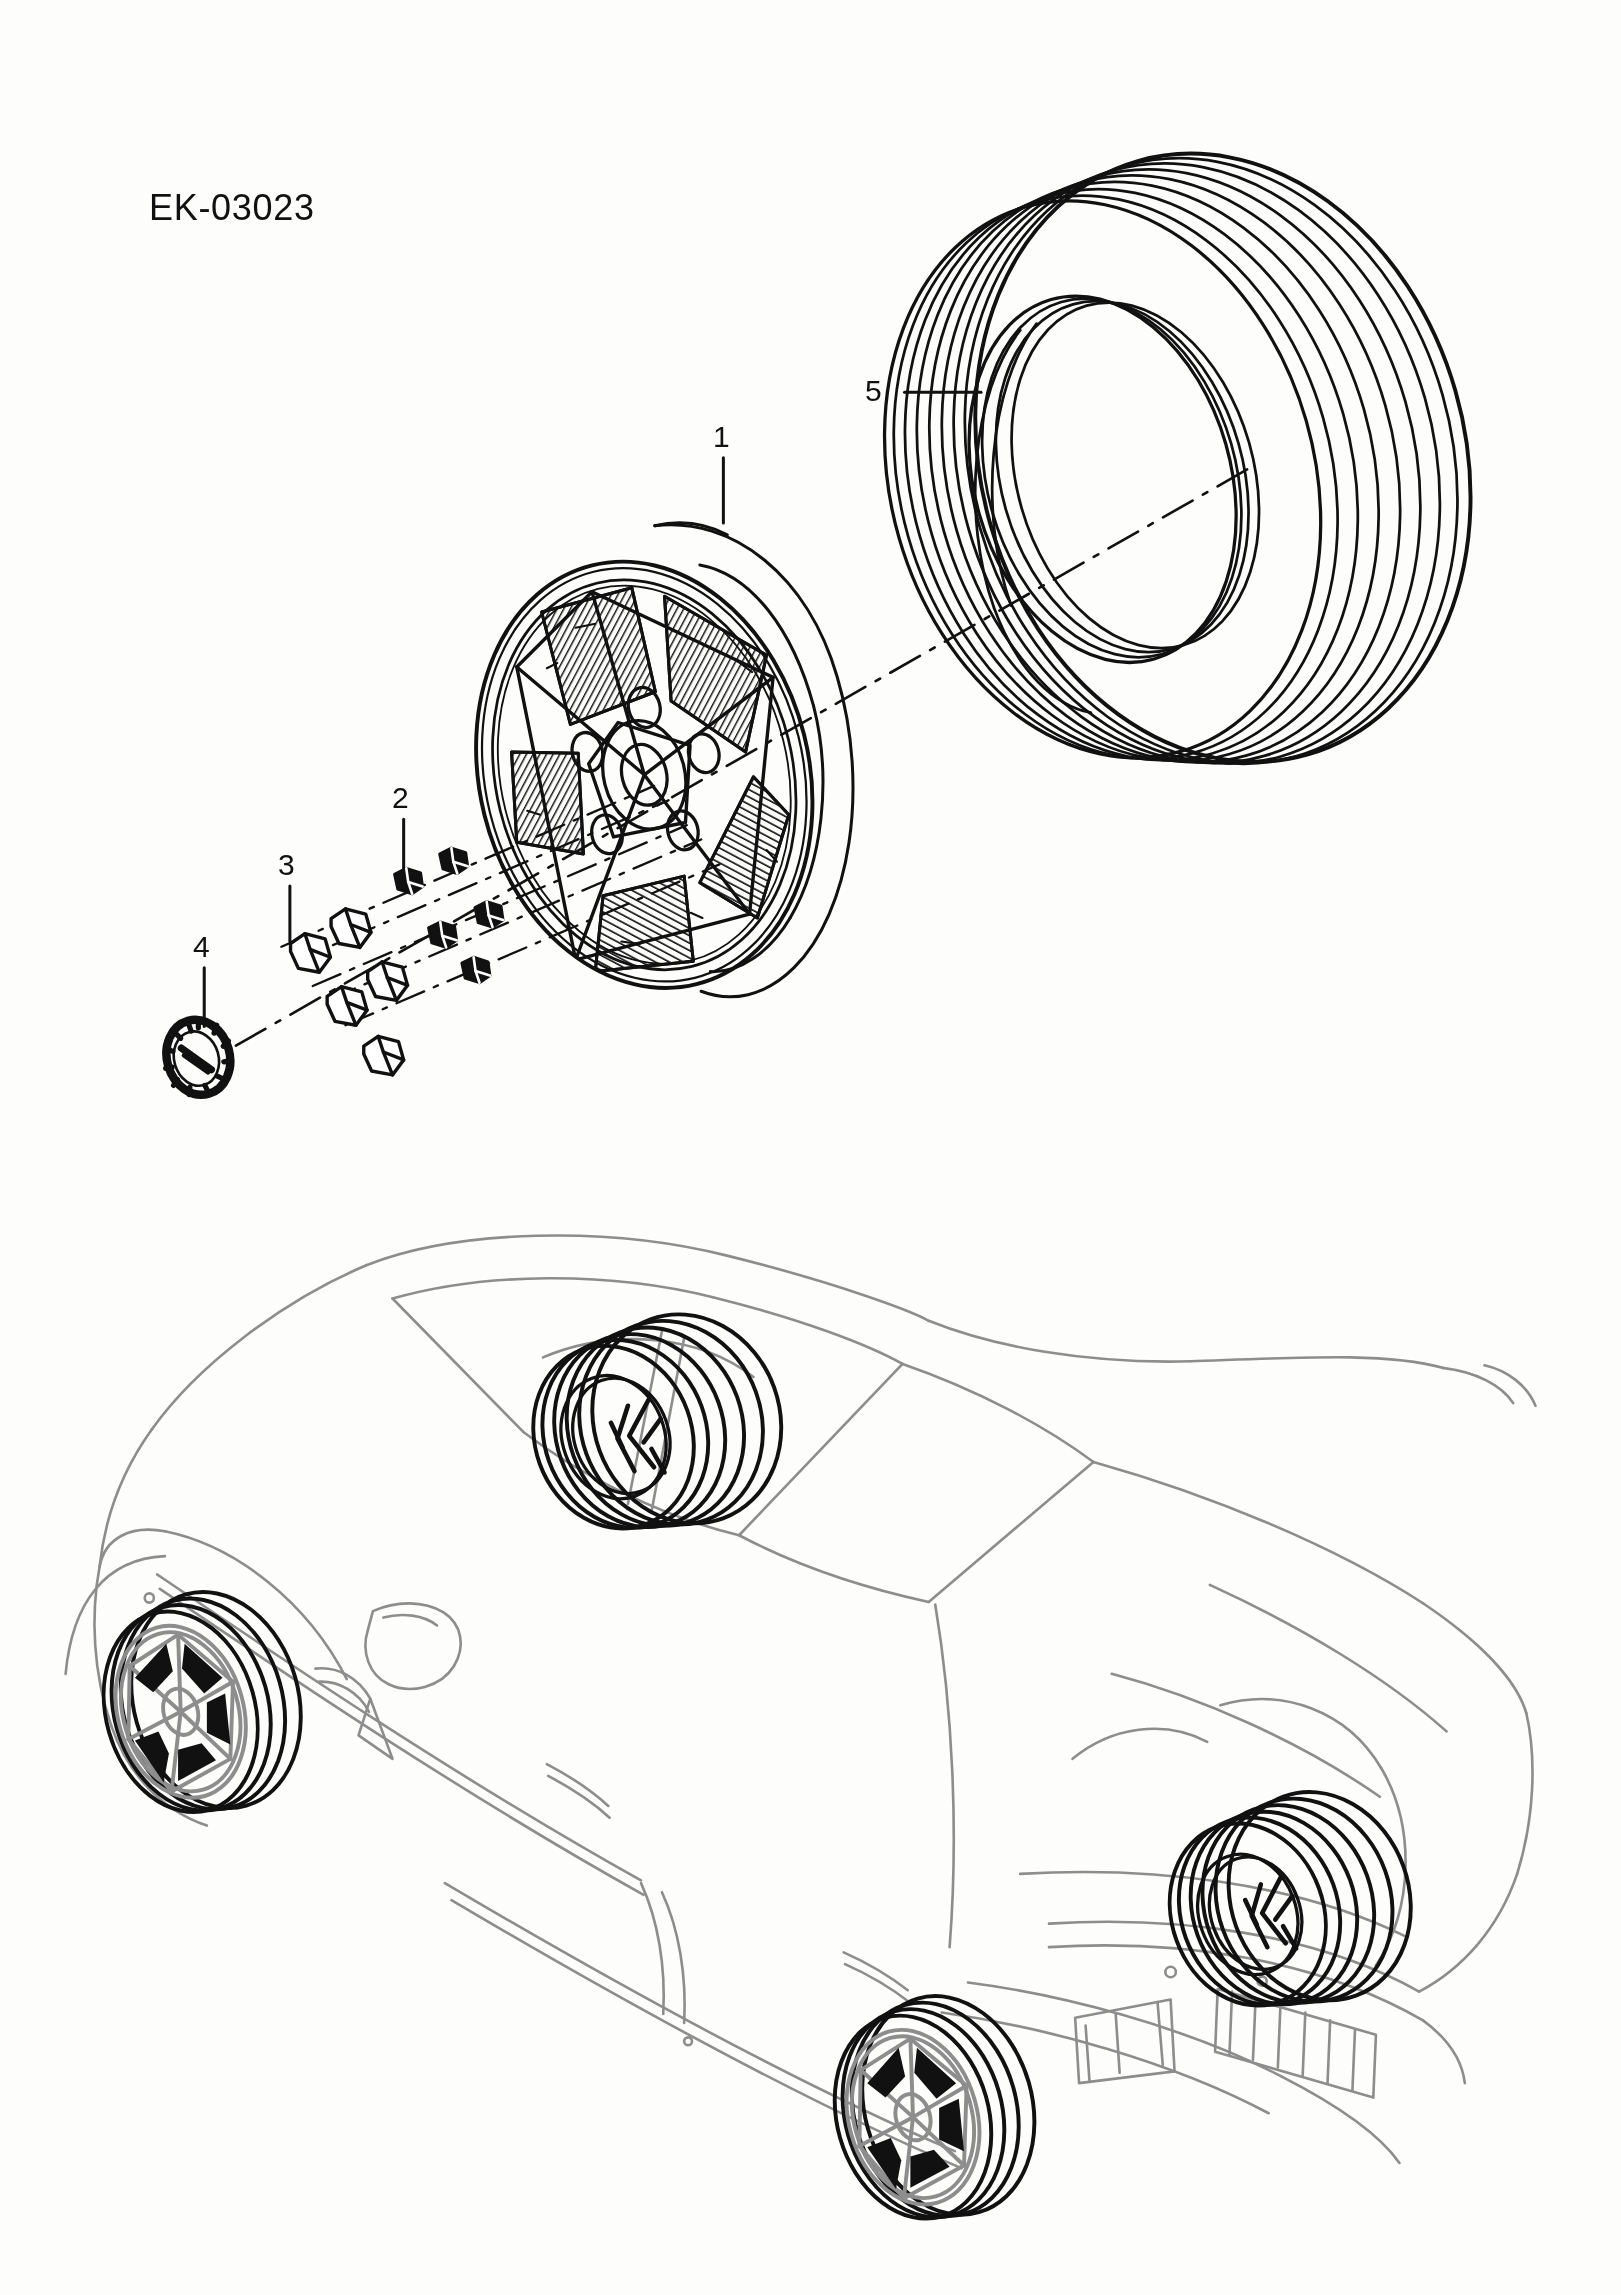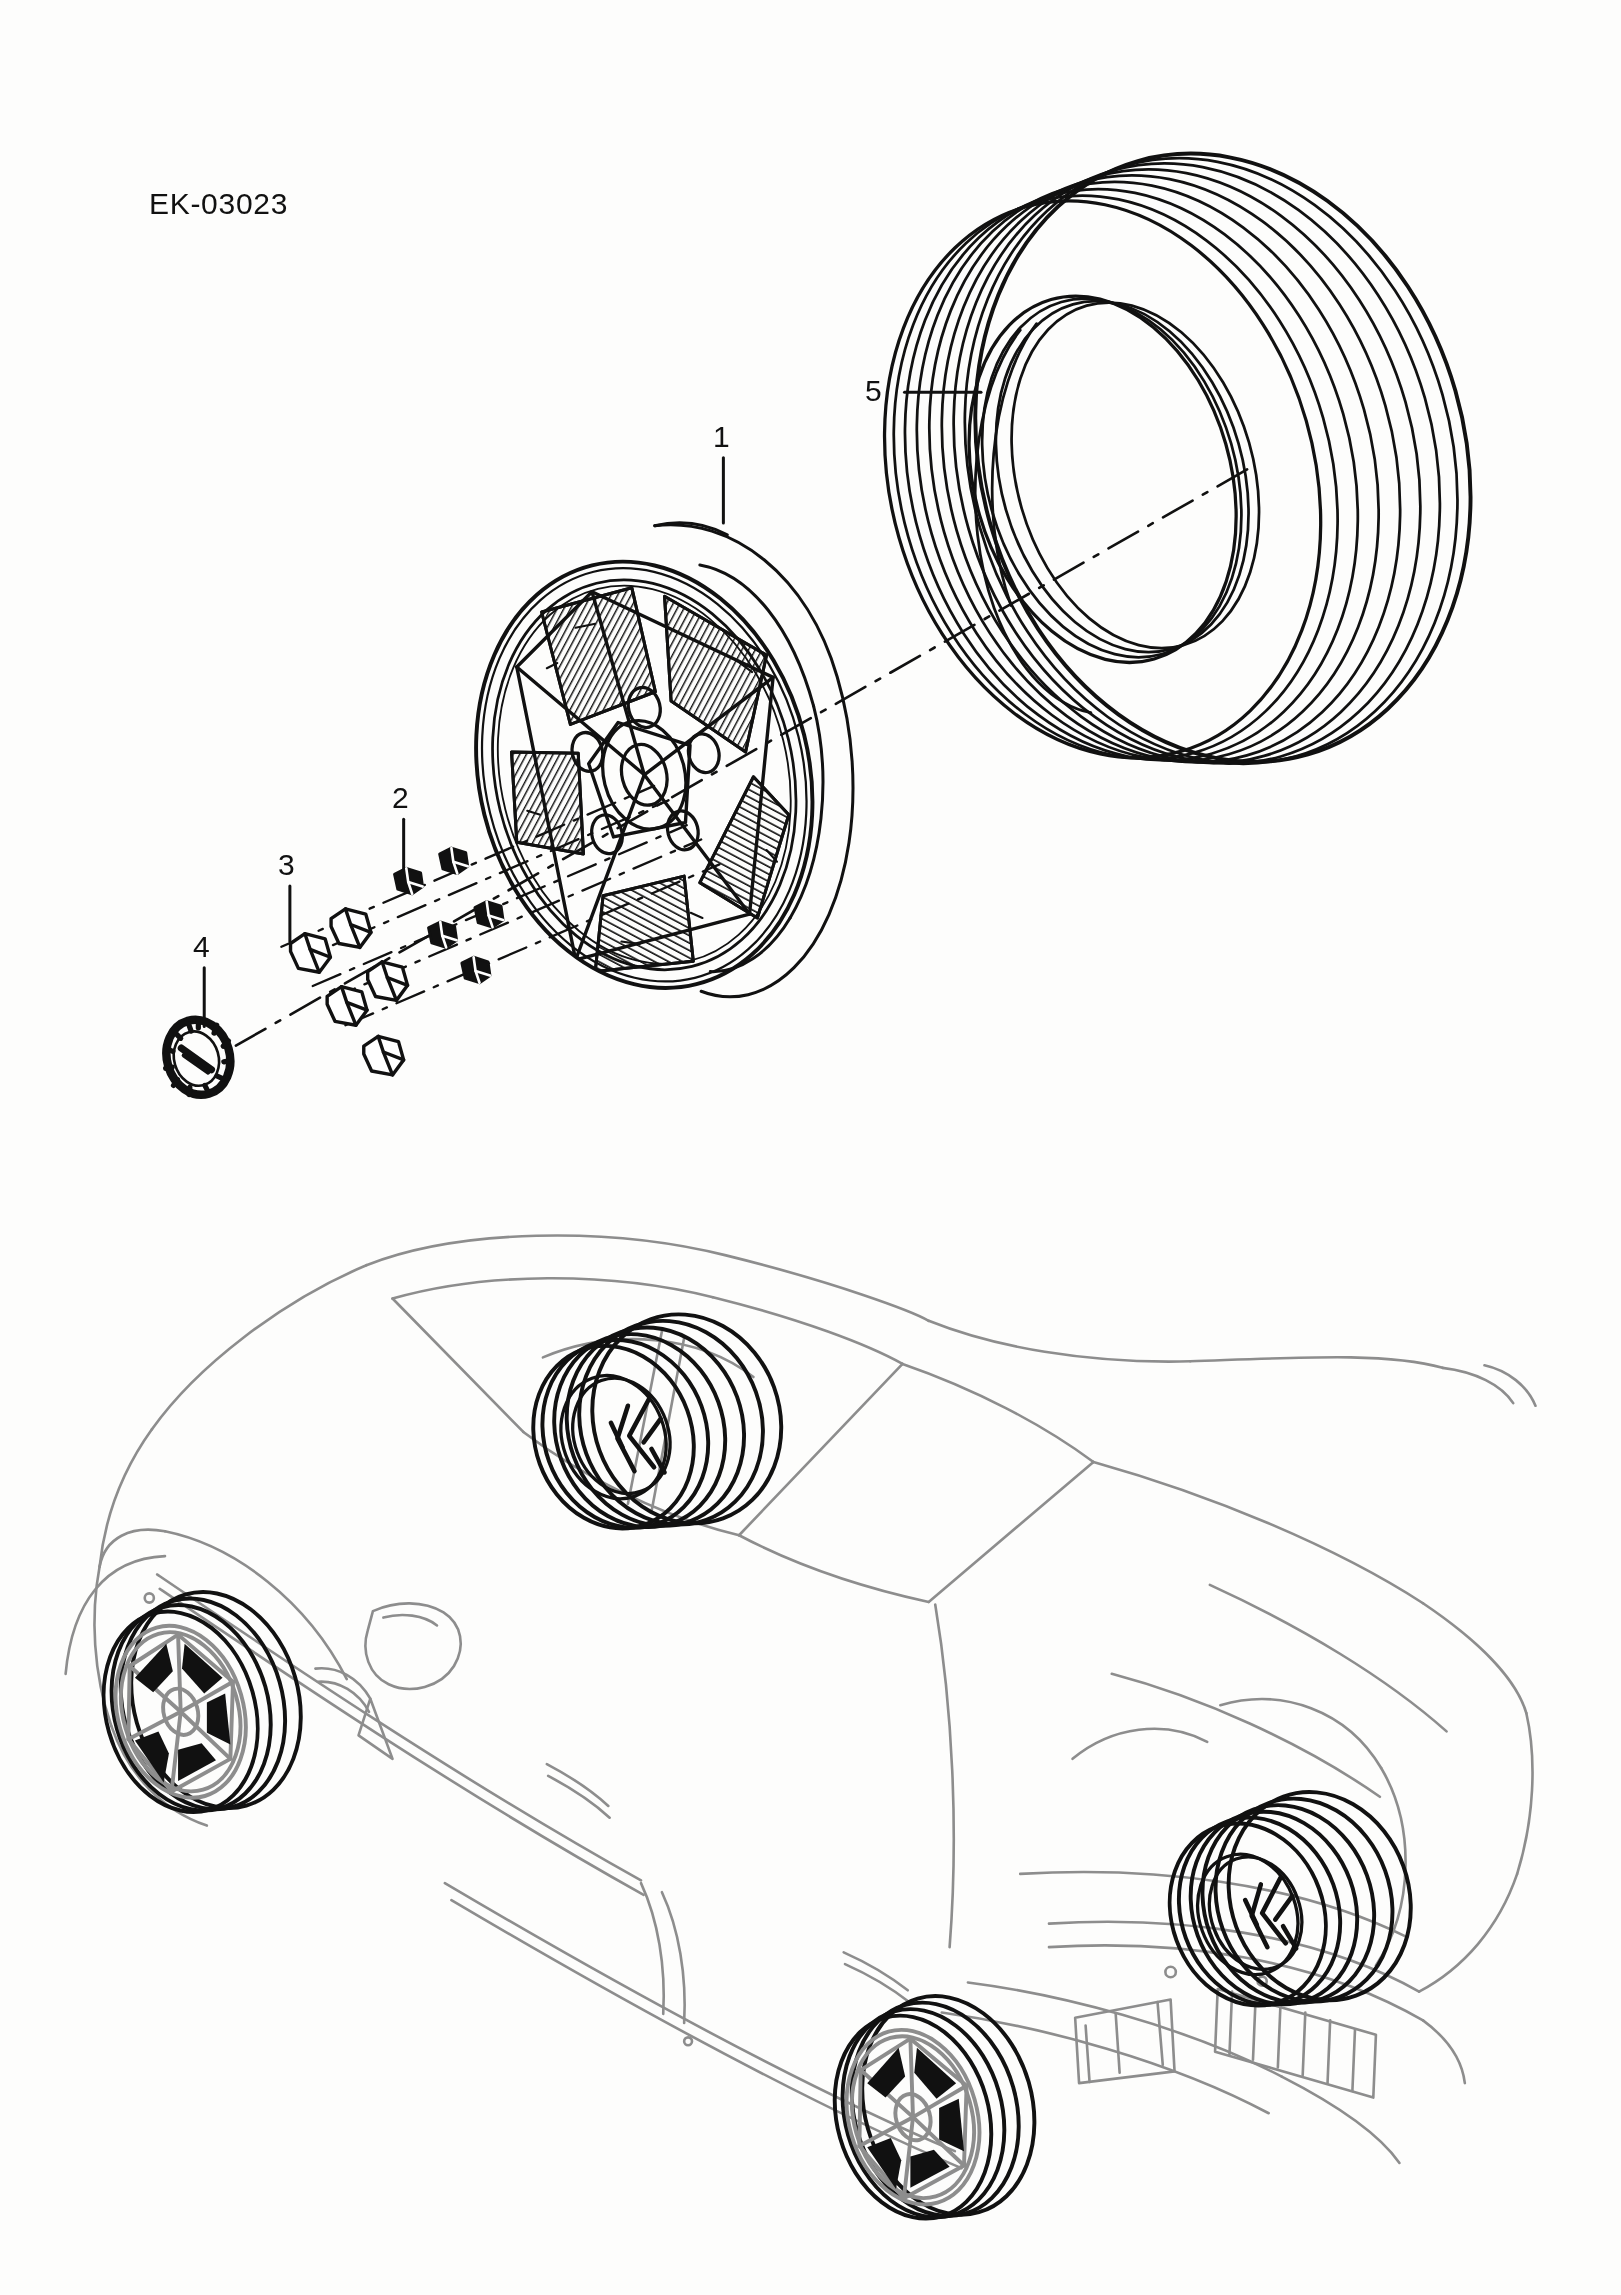--- a/index.html
+++ b/index.html
@@ -6,21 +6,21 @@
   body{
     width:1622px;height:2295px;position:relative;overflow:hidden;
     font-family:"Liberation Sans","DejaVu Sans",sans-serif;
     background:#fdfdfc;
   }
   #sheet{position:absolute;inset:0;}
   .label{
     position:absolute;color:#111111;font-size:26px;letter-spacing:0.7px;
     font-family:"Liberation Sans","DejaVu Sans",sans-serif;white-space:nowrap;
   }
-  #diagram-title{left:149px;top:187px;font-size:30px;}
+  #diagram-title{left:149px;top:187px;font-size:36px;}
   .callout{
     position:absolute;color:#111111;font-size:30px;
     font-family:"Liberation Sans","DejaVu Sans",sans-serif;
     line-height:1;
   }
   #callout-1{left:713px;top:422px;}
   #callout-5{left:865px;top:376px;}
   #callout-2{left:392px;top:783px;}
   #callout-3{left:278px;top:850px;}
   #callout-4{left:193px;top:932px;}

